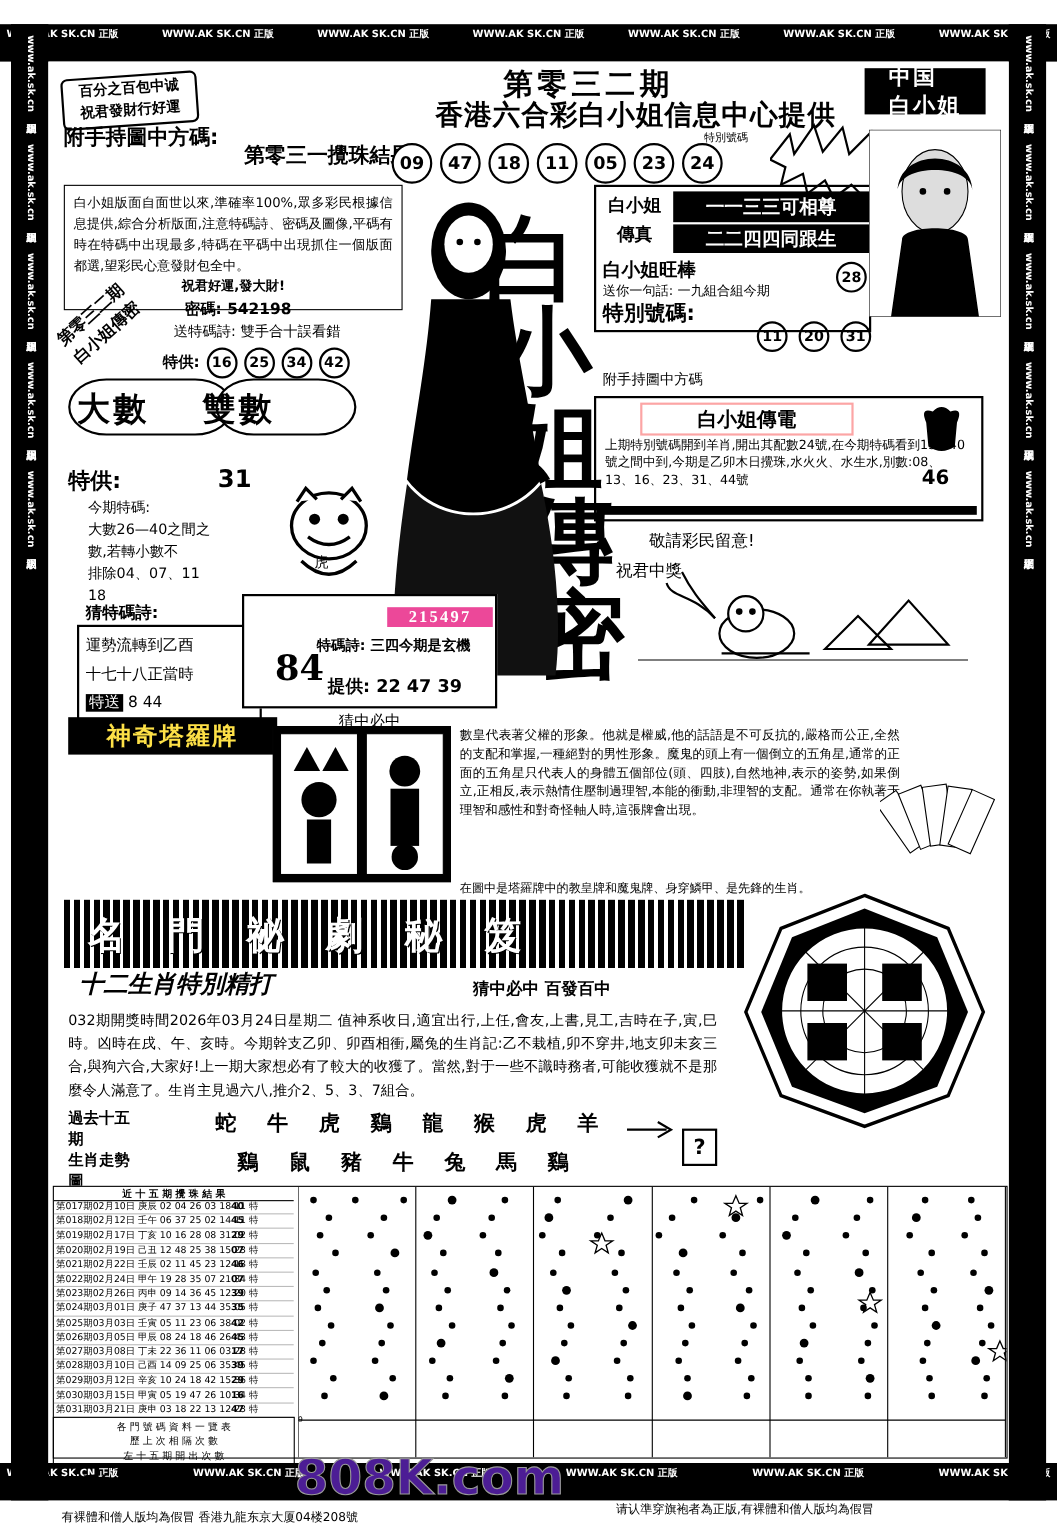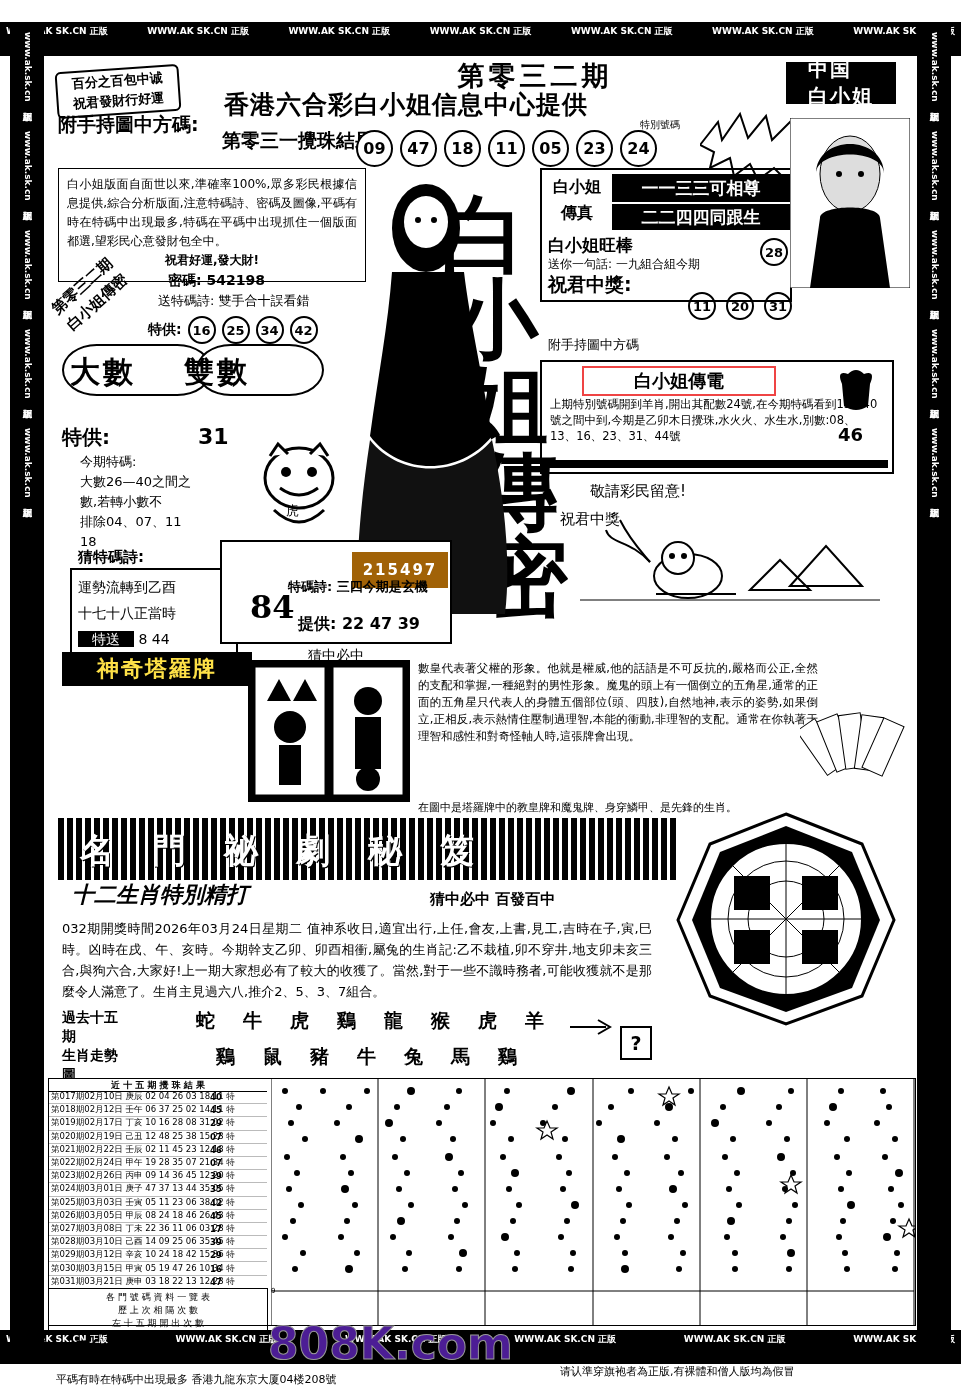--- a/index.html
+++ b/index.html
@@ -42,21 +42,21 @@
     position:absolute;left:44px;top:56px;width:873px;height:1274px;
     background:#fff;
   }
 
   
   .hdr-title1{
     position:absolute;left:300px;top:58px;width:470px;text-align:center;
     font-size:27px;font-weight:bold;letter-spacing:4px;
   }
   .hdr-title2{
-    position:absolute;left:224px;top:88px;width:560px;text-align:left;
+    position:absolute;left:200px;top:88px;width:560px;text-align:right;
     font-size:25px;font-weight:bold;letter-spacing:1px;
     font-family:"DejaVu Serif","Liberation Serif",serif;
   }
   .stamp{
     position:absolute;left:56px;top:68px;width:120px;height:42px;
     border:2px solid #000;border-radius:6px;
     font-size:13px;line-height:20px;text-align:center;padding-top:1px;
     transform:rotate(-4deg);font-weight:bold;
   }
   .topright-badge{
@@ -124,42 +124,42 @@
   .tegong{position:absolute;left:62px;top:424px;font-size:20px;font-weight:bold;}
   .tegong-num{position:absolute;left:198px;top:424px;font-size:22px;font-weight:bold;}
   .note-block{
     position:absolute;left:80px;top:452px;width:150px;font-size:13px;line-height:20px;
   }
   .guess-title{position:absolute;left:78px;top:548px;font-size:15px;font-weight:bold;}
   .guess-box{
     position:absolute;left:70px;top:568px;width:152px;height:78px;border:2px solid #000;
     font-size:14px;line-height:26px;padding:4px 6px;
   }
-  .guess-hl{background:#000;color:#fff;padding:0 14px;}
+  .guess-hl{background:#000;color:#fff;padding:0 3px;}
 
   
   .tarot-title{
     position:absolute;left:62px;top:652px;width:190px;height:34px;background:#000;color:#fde047;
     font-size:22px;font-weight:bold;display:flex;align-items:center;justify-content:center;letter-spacing:2px;
   }
   .tarot-img{
     position:absolute;left:248px;top:660px;width:160px;height:140px;border:1px solid #000;background:#111;
   }
   .tarot-text{
     position:absolute;left:418px;top:660px;width:400px;font-size:11.5px;line-height:17px;text-align:justify;
   }
   .tarot-cap{position:absolute;left:418px;top:800px;font-size:11px;}
 
   
   .codebox{
     position:absolute;left:220px;top:540px;width:228px;height:100px;border:2px solid #000;background:#fff;
   }
   .codenum{
-    position:absolute;left:352px;top:552px;width:96px;height:36px;background:#a16207;color:#fff;
-    font-size:15px;font-weight:bold;display:flex;align-items:center;justify-content:center;letter-spacing:2px;
+    position:absolute;left:352px;top:552px;width:96px;height:18px;background:#ec4899;color:#fff;
+    font-size:15px;font-weight:bold;display:flex;align-items:center;justify-content:center;letter-spacing:2px;font-family:Liberation Serif, serif;
   }
   .codepoem{position:absolute;left:288px;top:578px;font-size:13px;font-weight:bold;}
   .codeprov{position:absolute;left:298px;top:614px;font-size:16px;font-weight:bold;}
   .codesure{position:absolute;left:308px;top:622px;font-size:14px;font-weight:normal;margin-top:25px;}
   .handnum{
     position:absolute;left:250px;top:588px;font-size:32px;font-weight:bold;
     font-family:"DejaVu Serif",serif;
   }
 
   
@@ -180,21 +180,21 @@
   .rbox1 .l3{position:absolute;left:6px;top:64px;font-size:17px;font-weight:bold;}
   .rbox1 .l4{position:absolute;left:6px;top:86px;font-size:12px;}
   .rbox1 .l5{position:absolute;left:6px;top:102px;font-size:19px;font-weight:bold;}
   .rminiballs{position:absolute;left:760px;top:238px;display:flex;gap:6px;}
   .rminiballs2{position:absolute;left:688px;top:292px;display:flex;gap:10px;}
 
   .rbox2{
     position:absolute;left:540px;top:360px;width:350px;height:110px;border:2px solid #000;
   }
   .rbox2 .title{
-    position:absolute;left:40px;top:4px;width:190px;height:26px;border:2px solid #ef4444;
+    position:absolute;left:40px;top:4px;width:190px;height:26px;border:2px solid #fca5a5;
     font-size:18px;font-weight:bold;display:flex;align-items:center;justify-content:center;
   }
   .rbox2 .body{position:absolute;left:8px;top:34px;width:330px;font-size:11.5px;line-height:16px;}
   .rbox2 .bar{position:absolute;left:0;top:98px;width:346px;height:8px;background:#000;}
   .respect{position:absolute;left:590px;top:482px;font-size:15px;}
   .bless{position:absolute;left:560px;top:510px;font-size:15px;}
   .num46{position:absolute;left:838px;top:424px;font-size:18px;font-weight:bold;}
 
   
   .banner{
@@ -452,21 +452,21 @@
 
   <div class="rbox1">
     <div class="l0">白小姐<br>傳真</div>
     <div class="l1">一一三三可相尊</div>
     <div class="l2">二二四四同跟生</div>
     <div class="l3">白小姐旺棒</div>
     <div class="l4">
       <span>送你一句話:</span>
       <span>一九組合組今期</span>
     </div>
-    <div class="l5">祝君中獎:</div>
+    <div class="l5">特別號碼:</div>
   </div>
   <div style="position:absolute;left:548px;top:336px;font-size:13px;">附手持圖中方碼</div>
 
   <div class="rminiballs">
     <span class="circ">28</span>
     <span class="circ">09</span>
   </div>
   <div class="rminiballs2">
     <span class="circ">11</span>
     <span class="circ">20</span>
@@ -794,16 +794,16 @@
       </div>
     </div>
   </div>
 
   <div class="bl-box" style="white-space:pre-line;padding-top:2px;">各 門 號 碼 資 料 一 覽 表
 歷 上 次 相 隔 次 數
 左 十 五 期 開 出 次 數</div>
 
   <div class="foot-site">808K.com</div>
   <div class="foot-left">第一彩</div>
-  <div class="foot-note">平碼有時在特碼中出現最多  香港九龍东京大厦04楼208號</div>
+  <div class="foot-note">有裸體和僧人版均為假冒  香港九龍东京大厦04楼208號</div>
   <div class="foot-note2">请认準穿旗袍者為正版,有裸體和僧人版均為假冒</div>
 
 </div>
 
 </body></html>

